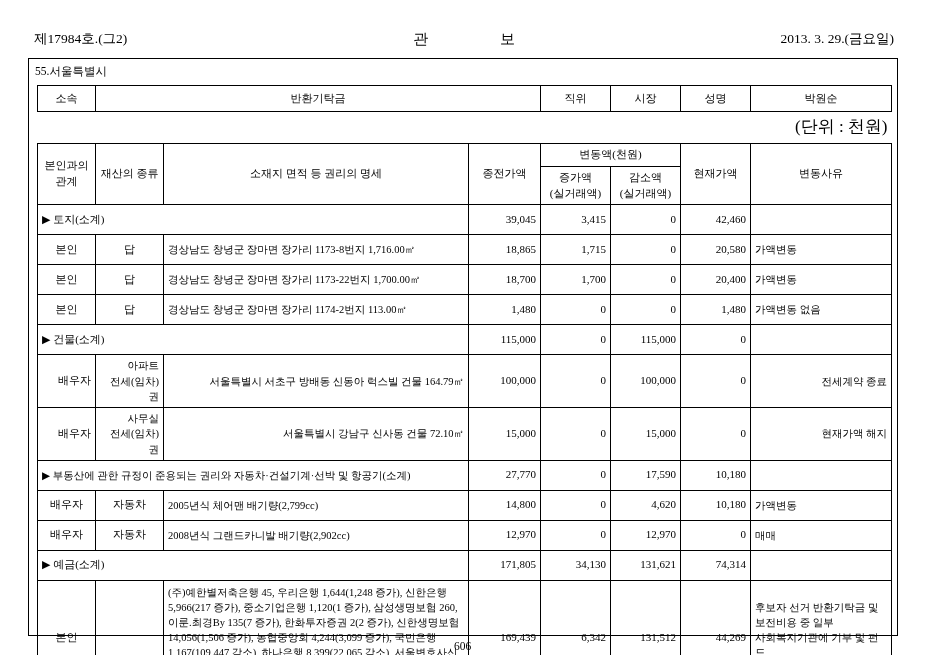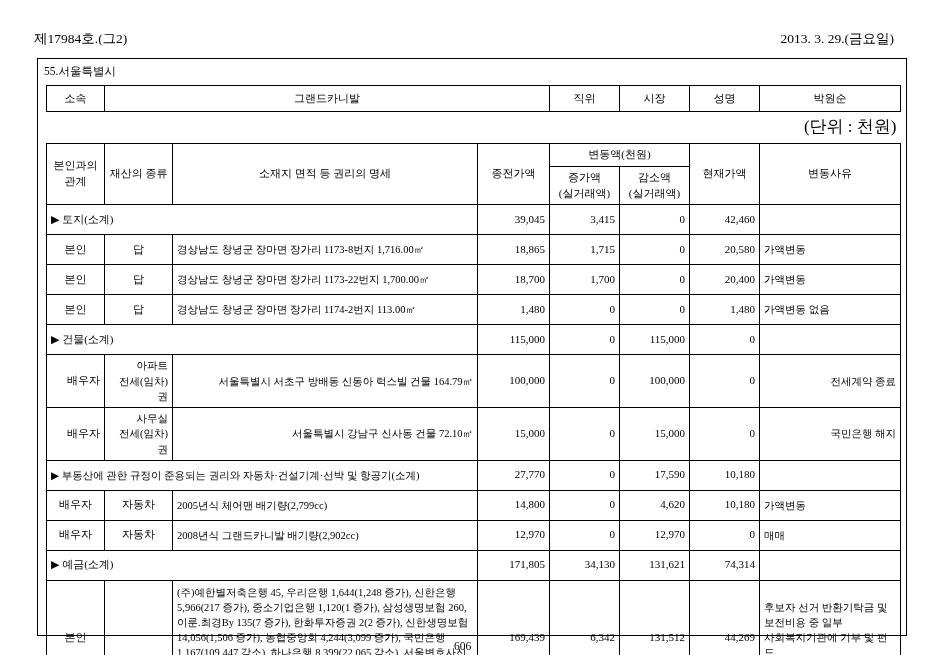--- a/index.html
+++ b/index.html
@@ -40,21 +40,20 @@
   }
   .hdr-right { white-space: nowrap; font-size: 13.5px; }
 
   
   .frame {
     position: absolute;
     left: 28px; top: 46px;
     width: 870px; height: 578px;
     border: 1.3px solid #000;
     background: #fff;
-    margin-left: 9px;
   }
   .section-title {
     position: absolute;
     left: 6px; top: 5px;
     font-size: 11.5px;
   }
   table.main {
     position: absolute;
     left: 8px; top: 26px;
     width: 854px;
@@ -107,20 +106,21 @@
     font-size: 11.5px;
   }
 </style>
 </head>
 <body>
 
 <div class="page">
 
   <div class="doc-header">
     <span class="hdr-left">제17984호.(그2)</span>
+    <span class="hdr-center">관  보</span>
     <span class="hdr-right">2013. 3. 29.(금요일)</span>
   </div>
 
   <div class="frame">
 
     <div class="section-title">55.서울특별시</div>
 
     <table class="main">
       <colgroup>
         <col style="width:58px">
@@ -129,21 +129,21 @@
         <col style="width:72px">
         <col style="width:70px">
         <col style="width:70px">
         <col style="width:70px">
         <col style="width:141px">
       </colgroup>
       <tbody>
 
         <tr class="inforow">
           <td class="c">소속</td>
-          <td class="c" colspan="3">그랜드카니발</td>
+          <td class="c" colspan="3">반환기탁금</td>
           <td class="c">직위</td>
           <td class="c">시장</td>
           <td class="c">성명</td>
           <td class="c">박원순</td>
         </tr>
 
         <tr class="unit-row">
           <td colspan="8">(단위 : 천원)</td>
         </tr>
 
@@ -239,21 +239,21 @@
           <td class="c">배우자</td>
           <td class="c smalltxt">
             <div>사무실</div>
             <div>전세(임차)권</div>
           </td>
           <td class="l smalltxt">서울특별시 강남구 신사동 건물 72.10㎡</td>
           <td class="r">15,000</td>
           <td class="r">0</td>
           <td class="r">15,000</td>
           <td class="r">0</td>
-          <td class="l smalltxt">국민은행 해지</td>
+          <td class="l smalltxt">현재가액 해지</td>
         </tr>
 
         <tr class="bodyrow subtotal">
           <td class="l smalltxt" colspan="3">▶ 부동산에 관한 규정이 준용되는 권리와 자동차·건설기계·선박 및 항공기(소계)</td>
           <td class="r">27,770</td>
           <td class="r">0</td>
           <td class="r">17,590</td>
           <td class="r">10,180</td>
           <td class="l"></td>
         </tr>

